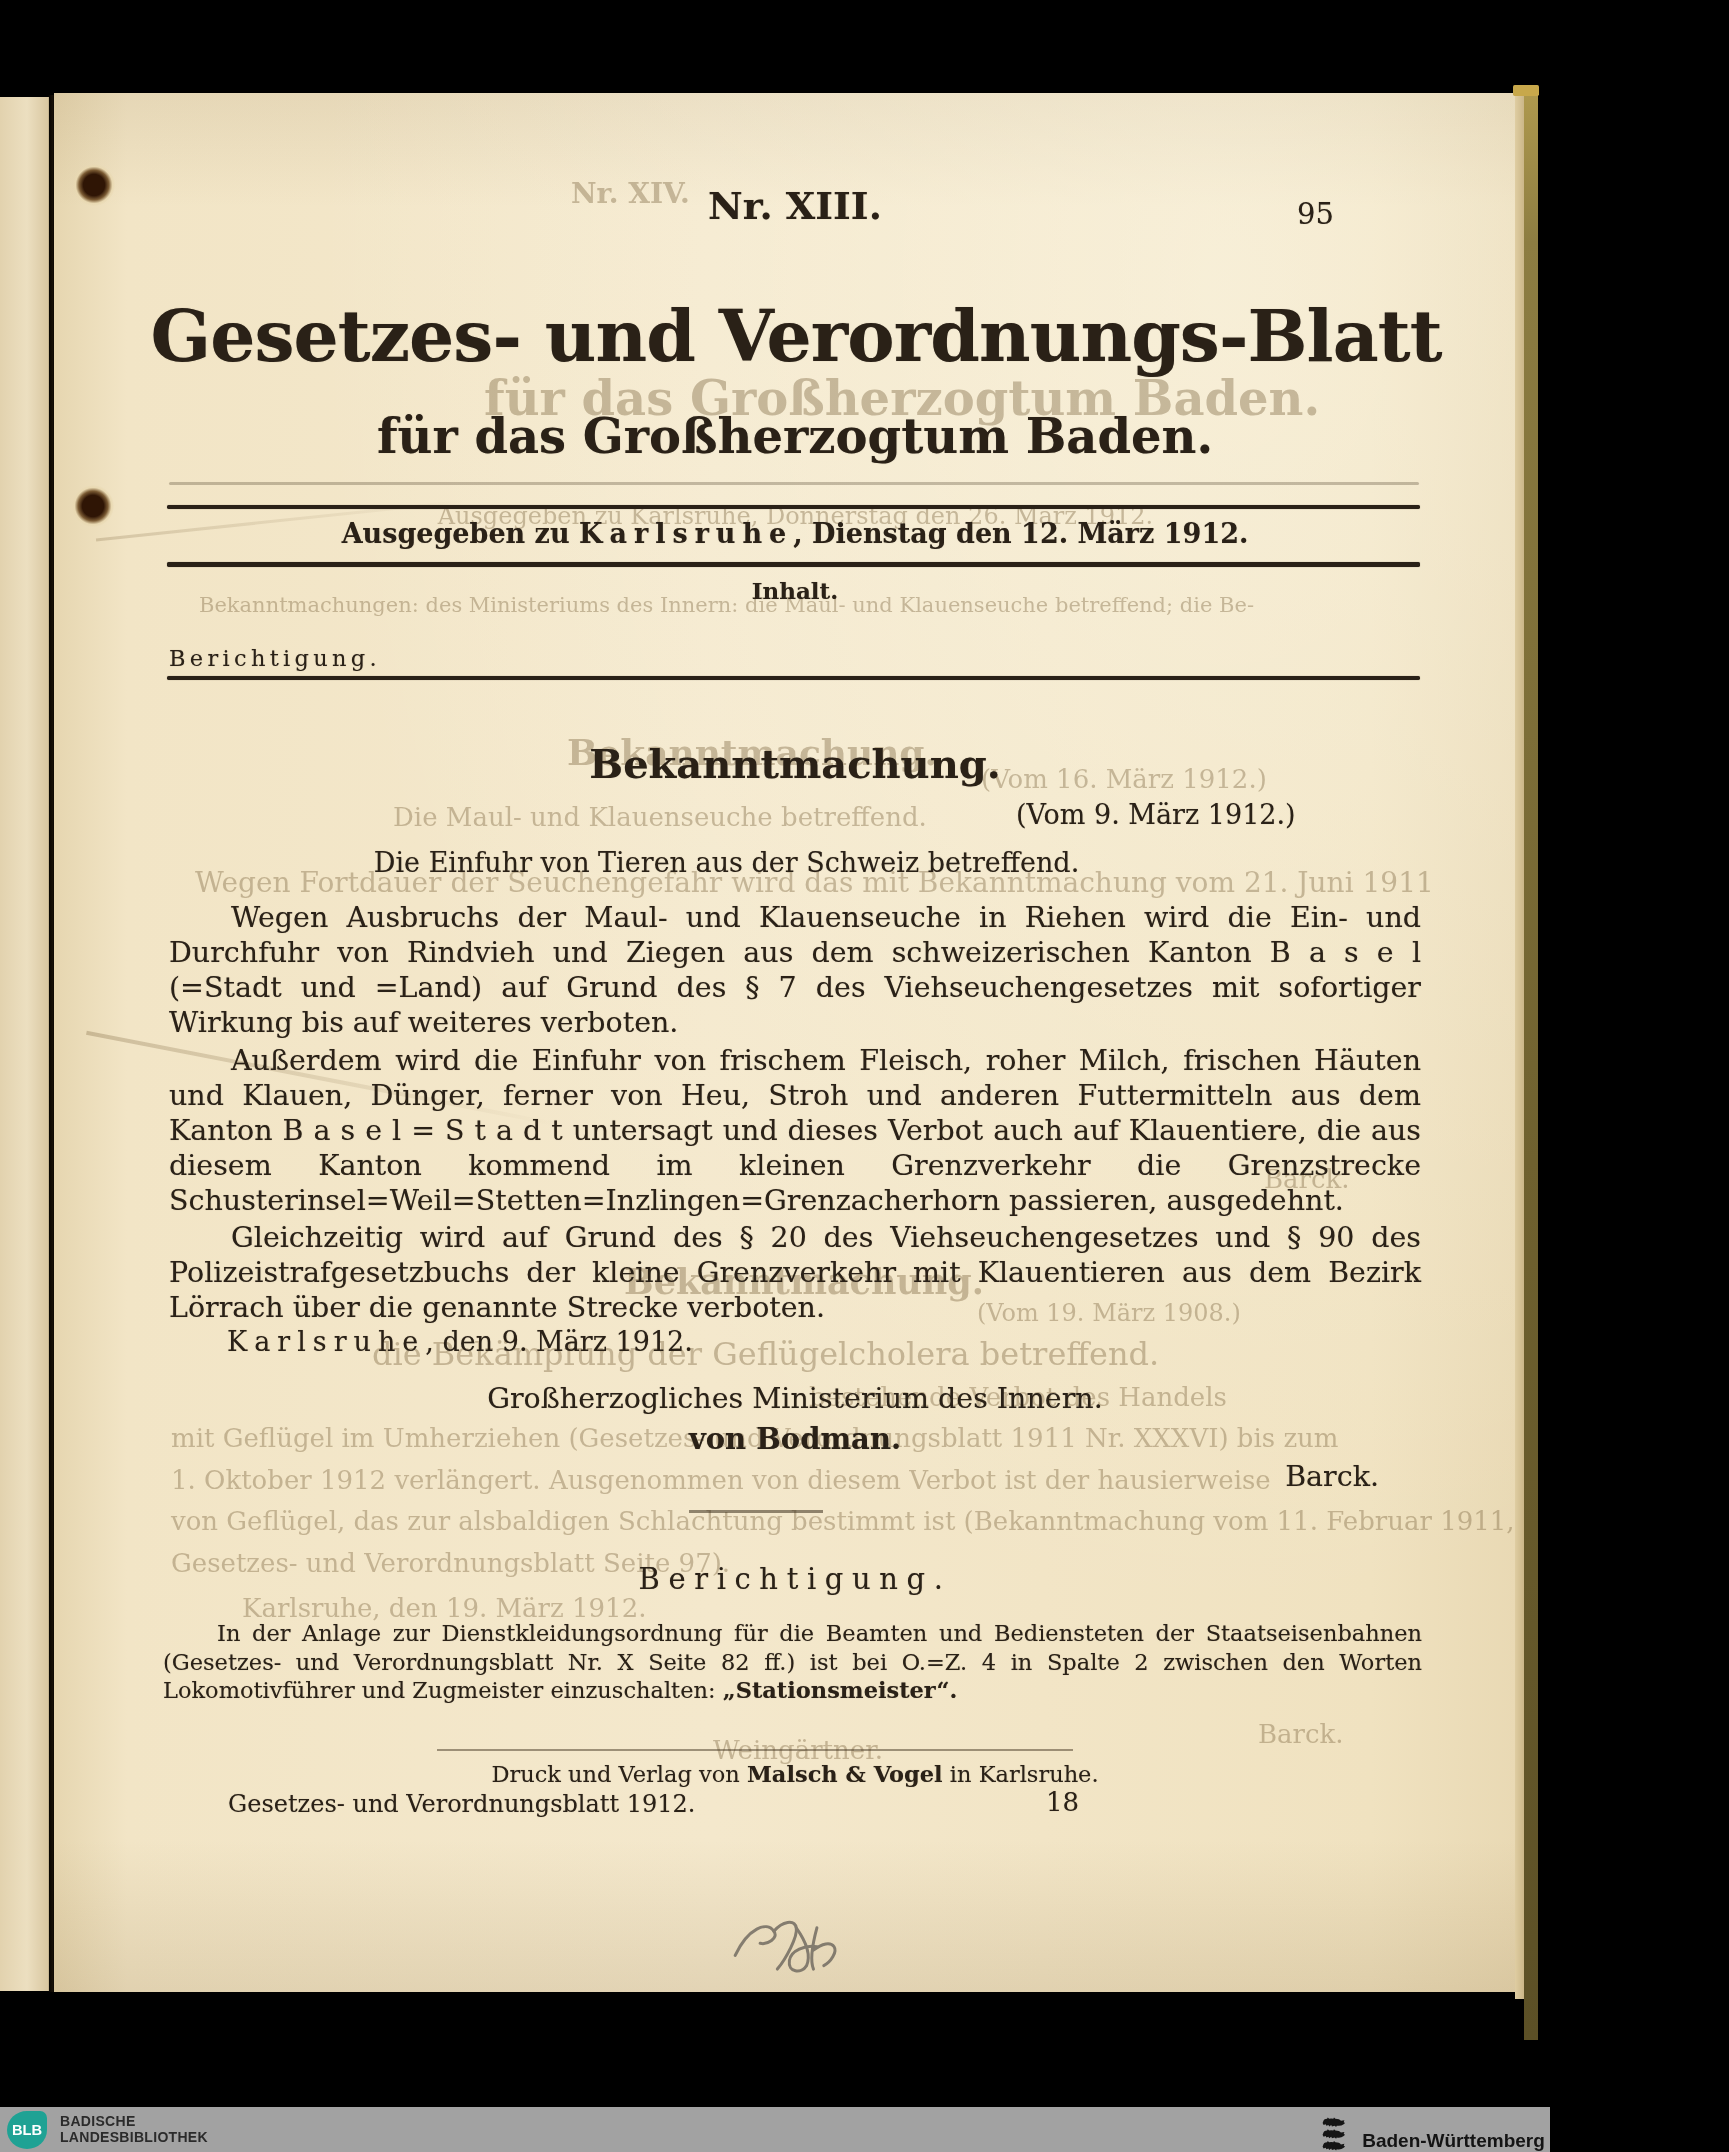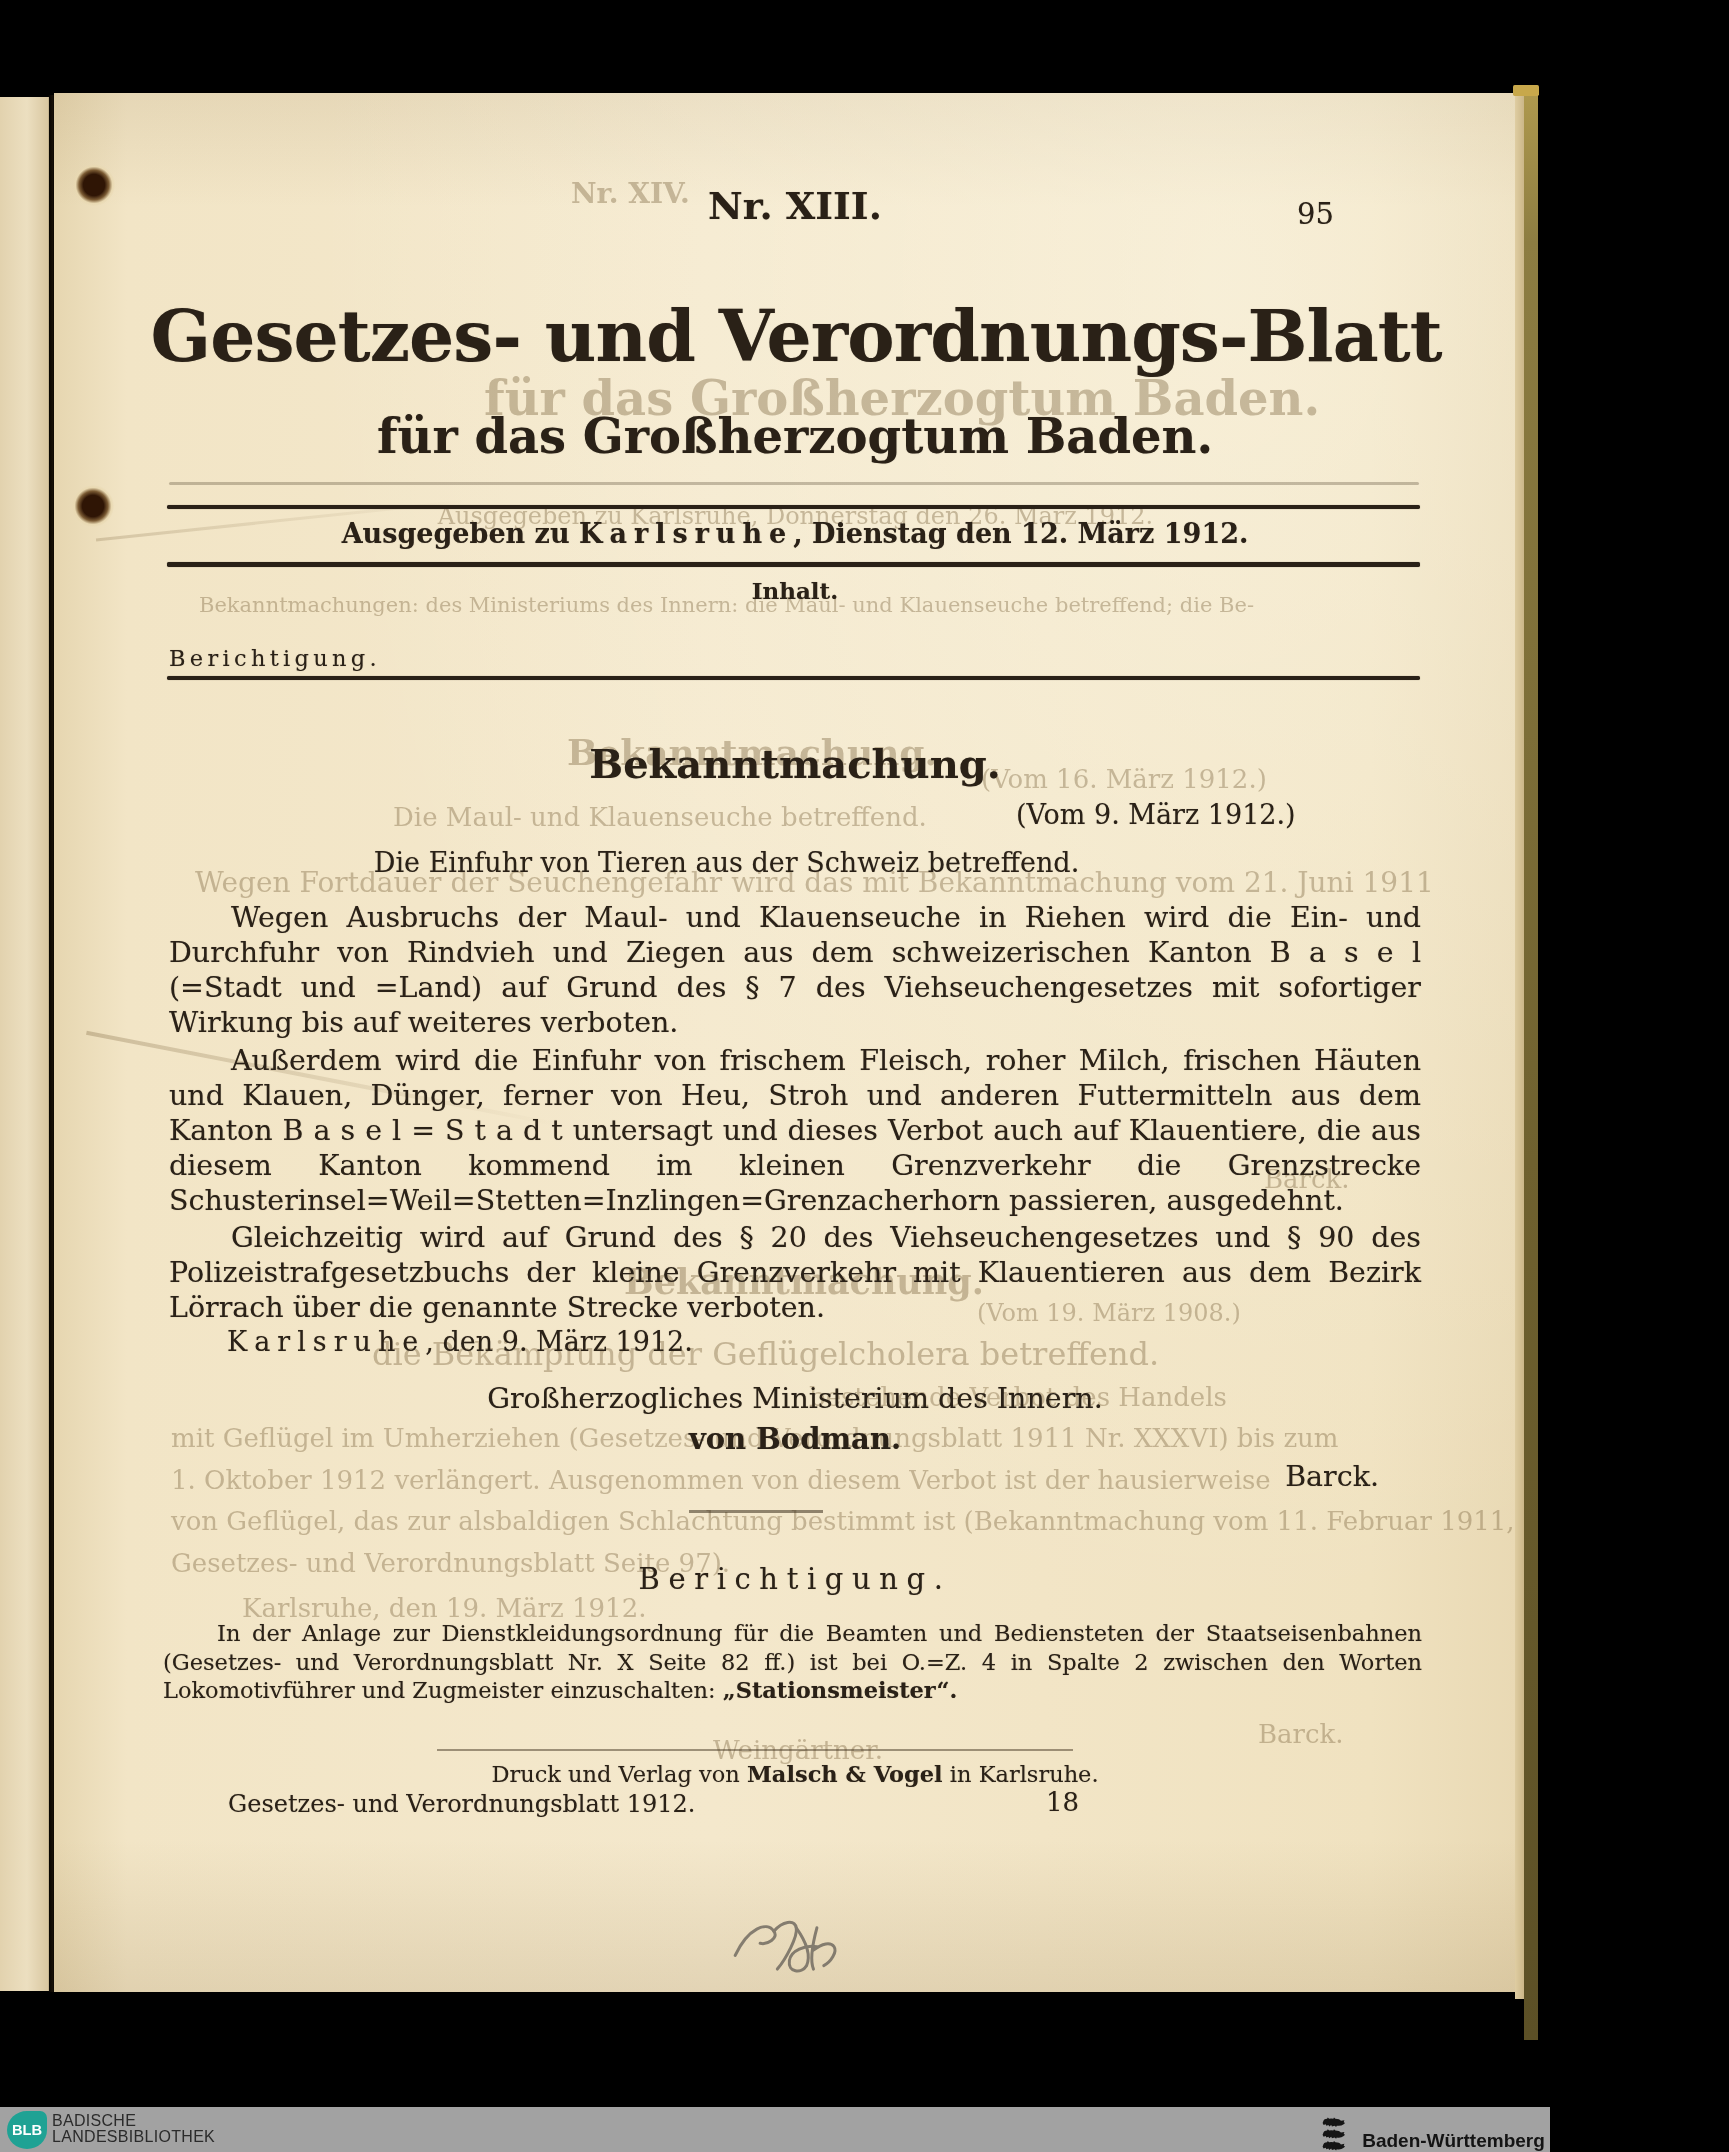--- a/index.html
+++ b/index.html
@@ -93,21 +93,21 @@
   .g20{left:1258px;top:1719px;font-size:26px;}
 
   .pencil{position:absolute;left:722px;top:1902px;}
 
   
   .viewer-bar{position:absolute;left:0;bottom:0;width:1550px;height:45px;background:#a2a2a2;
               font-family:"Liberation Sans",sans-serif;}
   .blb-logo{position:absolute;left:7px;top:3.5px;width:40px;height:38px;background:#1fa294;
             border-radius:50%;border-top-right-radius:7px;color:#fff;font-weight:bold;font-size:14.7px;
             display:flex;align-items:center;justify-content:center;}
-  .lib-name{position:absolute;left:52px;top:6px;font-weight:normal;font-size:16px;line-height:16.4px;
+  .lib-name{position:absolute;left:60px;top:6px;font-weight:bold;font-size:14px;line-height:16.4px;
             color:#2b2b2b;letter-spacing:0.3px;}
   .bw-block{position:absolute;right:5.2px;top:0;height:45px;display:flex;align-items:flex-end;gap:8.6px;}
   .bw-name{font-size:19px;font-weight:bold;color:#141414;}
   .lions{width:40px;height:36px;fill:#151515;}
 </style>
 </head>
 <body>
 
 <div class="stage">
 

